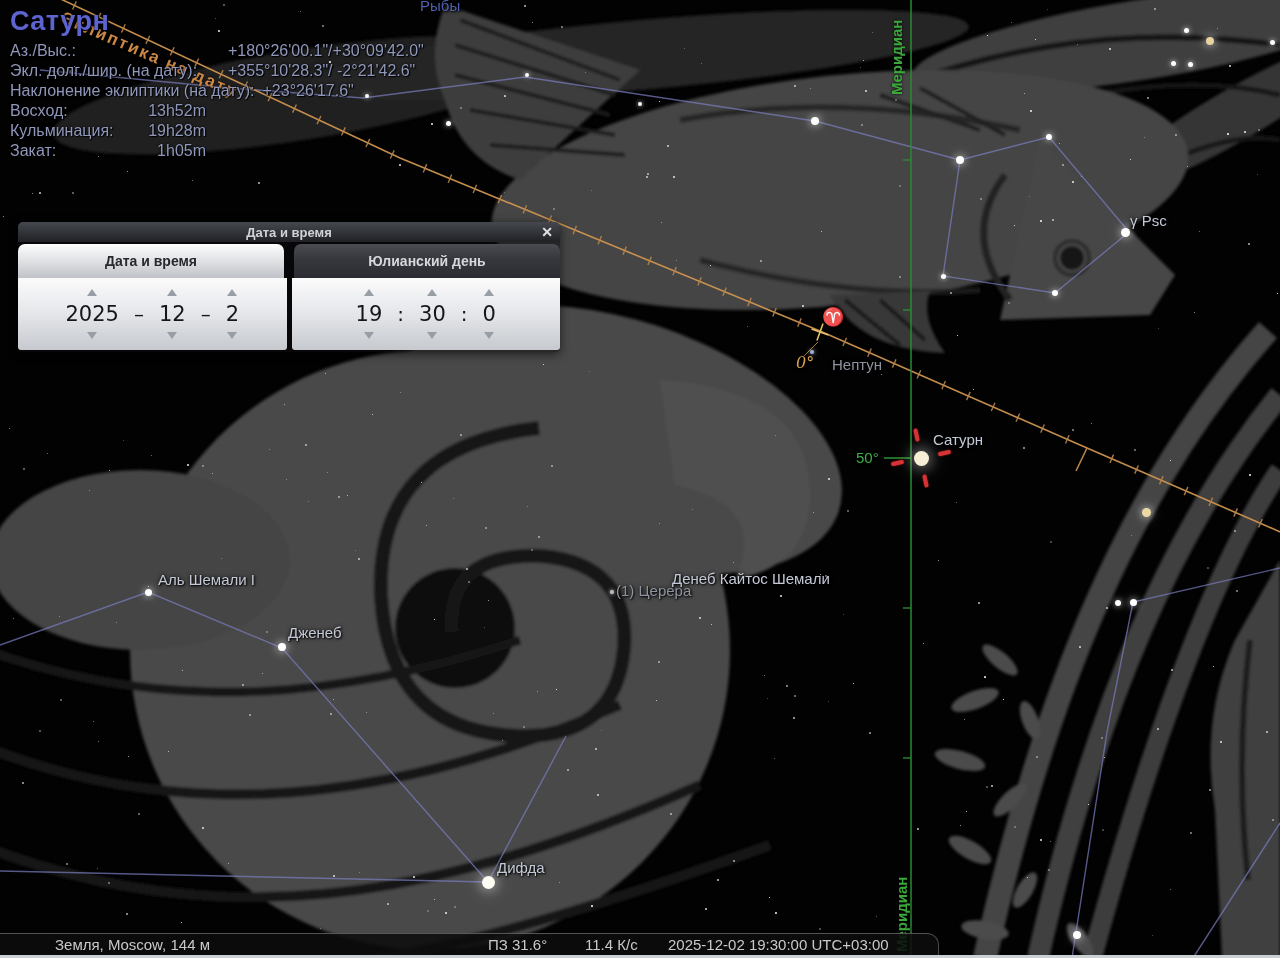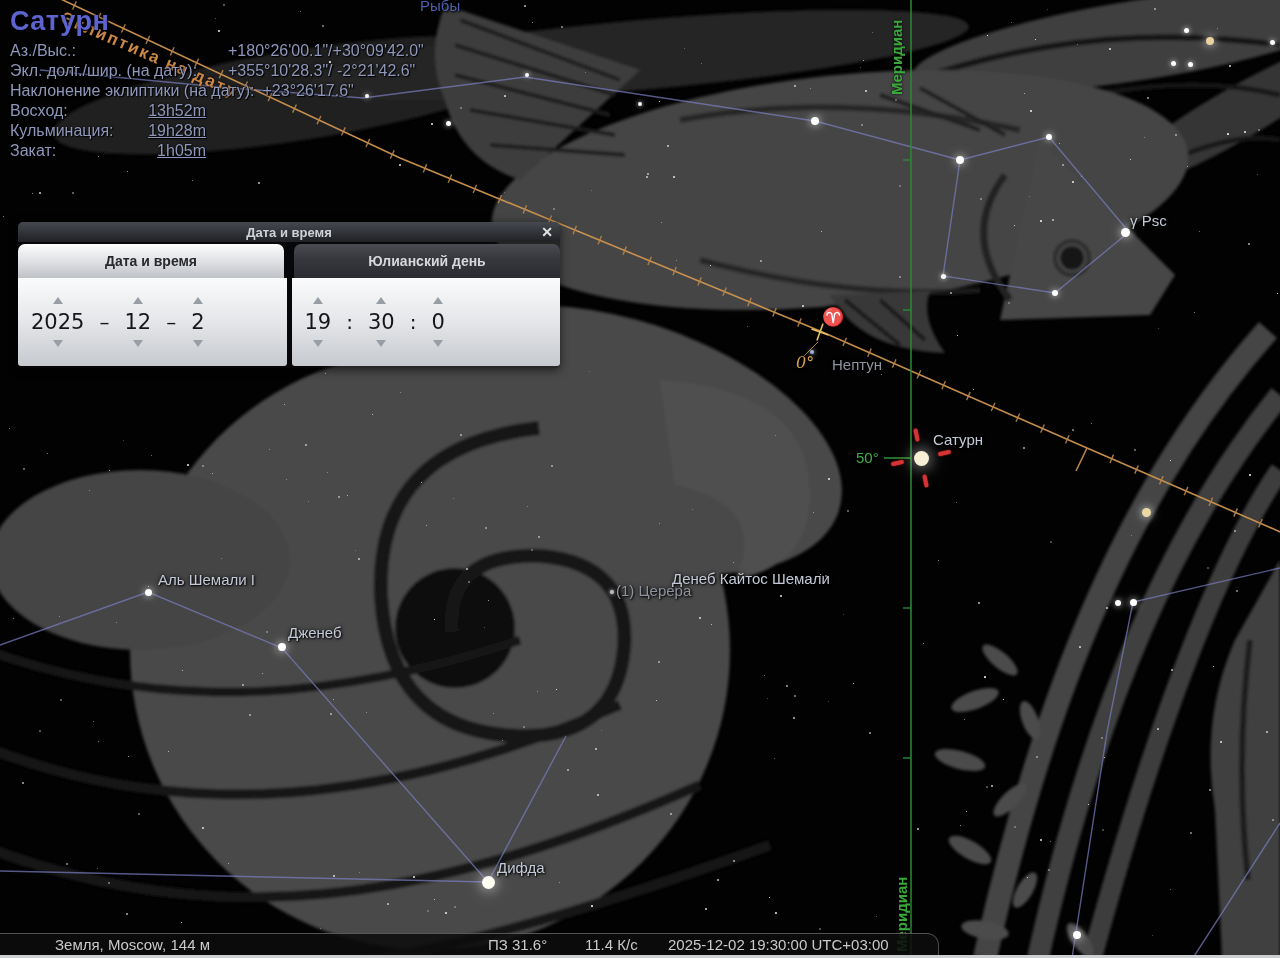--- a/index.html
+++ b/index.html
@@ -17,32 +17,32 @@
   .meridian-label{position:absolute;color:#3aa83a;font-size:15px;font-weight:bold;white-space:nowrap;
     transform:rotate(-90deg);transform-origin:top left;text-shadow:0 0 3px #000;}
   .sel-dash{position:absolute;width:13px;height:4px;background:#d63434;border-radius:2px;box-shadow:0 0 2px rgba(220,40,40,.8);}
 
   
   #info-panel{position:absolute;left:10px;top:6px;color:#8f97ba;text-shadow:1px 1px 1px #000,0 0 3px #000;}
   #info-title{font-size:27px;font-weight:bold;color:#5d64d0;margin-bottom:4px;letter-spacing:.5px;}
   .irow{display:flex;font-size:16px;line-height:20px;}
   .irow .ilabel.w-long{min-width:218px;}
   .irow .ilabel.w-short{min-width:118px;}
-  .irow .ival.num{min-width:78px;text-align:right;text-decoration:underline;}
+  .irow .ival.num{min-width:78px;text-align:right;}
 
   
   #dialog{position:absolute;left:18px;top:222px;width:542px;background:rgba(12,13,15,.55);border-radius:6px 6px 4px 4px;box-shadow:0 2px 10px rgba(0,0,0,.6);}
   #dlg-titlebar{height:20px;background:linear-gradient(#45484e,#1f2125);border-radius:5px 5px 0 0;display:flex;align-items:center;justify-content:center;position:relative;color:#cfd2d8;font-weight:bold;font-size:13px;}
   #dlg-close{position:absolute;right:7px;top:1px;color:#e3e3e3;font-size:14px;font-weight:bold;line-height:18px;cursor:pointer;}
   .dlg-tabs{display:flex;gap:10px;padding:2px 0 0 0;}
   .tab{flex:1;height:34px;display:flex;align-items:center;justify-content:center;font-weight:bold;font-size:14px;border-radius:7px 7px 0 0;cursor:pointer;}
   .tab.active{background:linear-gradient(#fdfdfd 0%,#dcdee1 55%,#bfc2c7 100%);color:#26282c;}
   .tab.inactive{background:linear-gradient(#4a4c52 0%,#35373c 45%,#2b2d32 100%);color:#d6d7da;}
   .dlg-body{display:flex;gap:5px;padding:0 0 2px 0;}
-  .spin-panel{flex:1;height:88px;background:linear-gradient(#fbfbfc 0%,#e4e6e9 50%,#c6c9ce 100%);border-radius:0 0 3px 3px;display:flex;align-items:center;justify-content:flex-start;}
+  .spin-panel{flex:1;height:72px;background:linear-gradient(#fbfbfc 0%,#e4e6e9 50%,#c6c9ce 100%);border-radius:0 0 3px 3px;display:flex;align-items:center;justify-content:center;}
   .spin-cell{display:flex;flex-direction:column;align-items:center;margin:0 13px;}
   .spin-num{font-size:21px;color:#15161a;font-family:"DejaVu Sans",sans-serif;}
   .spin-up{width:0;height:0;border-left:5px solid transparent;border-right:5px solid transparent;border-bottom:7px solid #989ea6;margin-bottom:6px;cursor:pointer;}
   .spin-down{width:0;height:0;border-left:5px solid transparent;border-right:5px solid transparent;border-top:7px solid #989ea6;margin-top:6px;cursor:pointer;}
   .spin-sep{font-size:20px;color:#15161a;margin:0 2px;font-family:"DejaVu Sans",sans-serif;}
 
   
   #status-bar{position:absolute;left:0;top:933px;width:938px;height:22px;background:rgba(12,12,14,.88);
     border-top:1px solid rgba(190,190,190,.4);border-right:1px solid rgba(190,190,190,.35);border-radius:0 12px 0 0;
     color:#c9c9c9;font-size:15px;}

